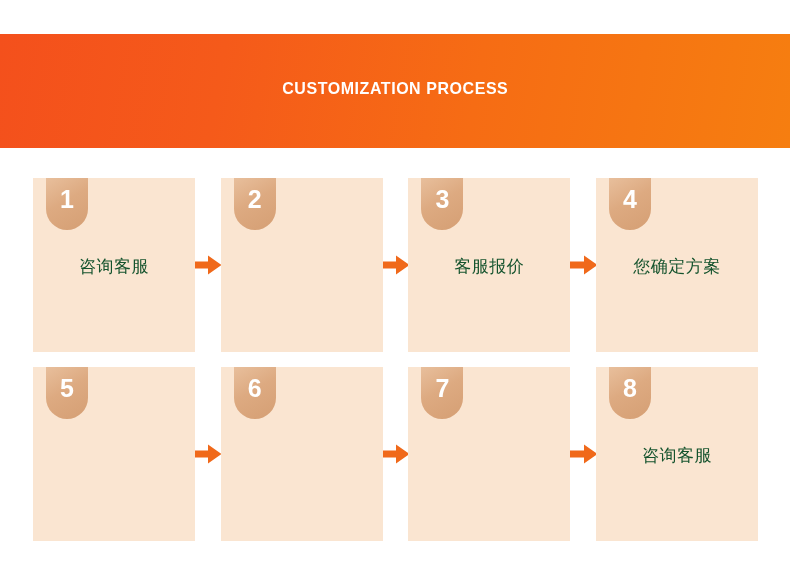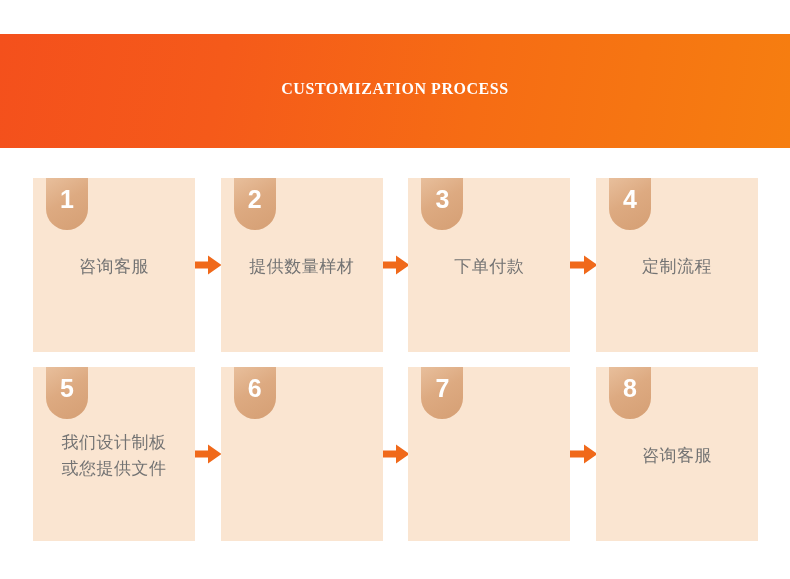--- a/index.html
+++ b/index.html
@@ -21,21 +21,20 @@
     left: 0;
     top: 34px;
     width: 790px;
     height: 114px;
     background: linear-gradient(100deg, #F4501C 0%, #F55A1A 28%, #F66C14 60%, #F67E10 100%);
     display: flex;
     flex-direction: column;
     align-items: center;
     justify-content: center;
     box-sizing: border-box;
-    font-family: Liberation Serif, serif;
   }
   .banner-sub {
     color: #ffffff;
     font-size: 17px;
     font-weight: bold;
     letter-spacing: 0.6px;
     line-height: 1;
     margin: 0 0 6px 0;
     font-stretch: condensed;
     transform: scaleX(0.94);
@@ -90,21 +89,21 @@
     font-weight: bold;
     line-height: 1;
     display: flex;
     align-items: flex-start;
     justify-content: center;
     padding-top: 9px;
     box-sizing: border-box;
   }
 
   .card-label {
-    color: #737373;
+    color: #14532d;
     font-size: 17px;
     line-height: 1.55;
     text-align: left;
     letter-spacing: 0.5px;
     white-space: pre-line;
     padding: 0 6px;
     margin-top: 4px;
   }
 
   
@@ -142,63 +141,60 @@
         <svg width="29" height="20" viewBox="0 0 29 20" aria-hidden="true">
           <path d="M0 6.5 H15 V0.5 L28.5 10 L15 19.5 V13.5 H0 Z" fill="#F0691A"></path>
         </svg>
       </span>
     </div>
 
     <div class="card">
       <div class="badge">
         <span>2</span>
       </div>
-      <div class="card-label">提供数量样材</div>
     </div>
 
     <div class="arrow">
       <span>
         <svg width="29" height="20" viewBox="0 0 29 20" aria-hidden="true">
           <path d="M0 6.5 H15 V0.5 L28.5 10 L15 19.5 V13.5 H0 Z" fill="#F0691A"></path>
         </svg>
       </span>
     </div>
 
     <div class="card">
       <div class="badge">
         <span>3</span>
       </div>
-      <div class="card-label">下单付款</div>
+      <div class="card-label">客服报价</div>
     </div>
 
     <div class="arrow">
       <span>
         <svg width="29" height="20" viewBox="0 0 29 20" aria-hidden="true">
           <path d="M0 6.5 H15 V0.5 L28.5 10 L15 19.5 V13.5 H0 Z" fill="#F0691A"></path>
         </svg>
       </span>
     </div>
 
     <div class="card">
       <div class="badge">
         <span>4</span>
       </div>
-      <div class="card-label">定制流程</div>
+      <div class="card-label">您确定方案</div>
     </div>
 
   </div>
 
   <div class="step-row">
 
     <div class="card">
       <div class="badge">
         <span>5</span>
       </div>
-      <div class="card-label">我们设计制板
-或您提供文件</div>
     </div>
 
     <div class="arrow">
       <span>
         <svg width="29" height="20" viewBox="0 0 29 20" aria-hidden="true">
           <path d="M0 6.5 H15 V0.5 L28.5 10 L15 19.5 V13.5 H0 Z" fill="#F0691A"></path>
         </svg>
       </span>
     </div>
 

